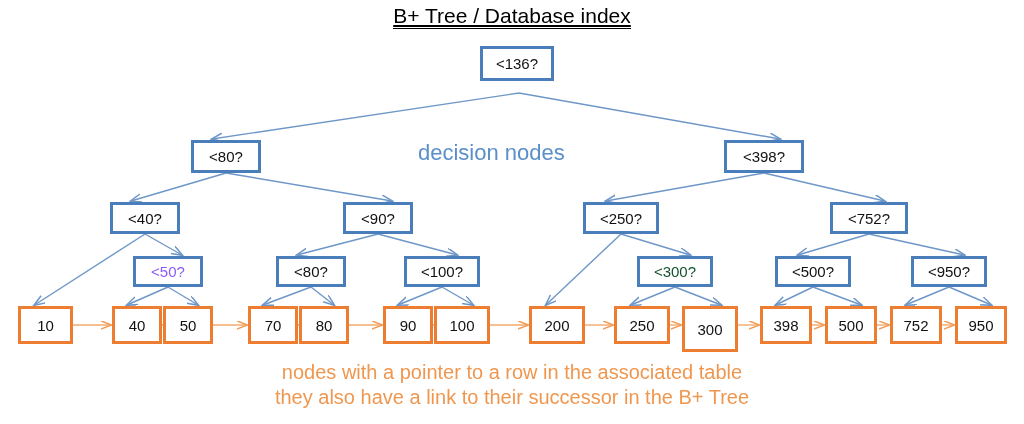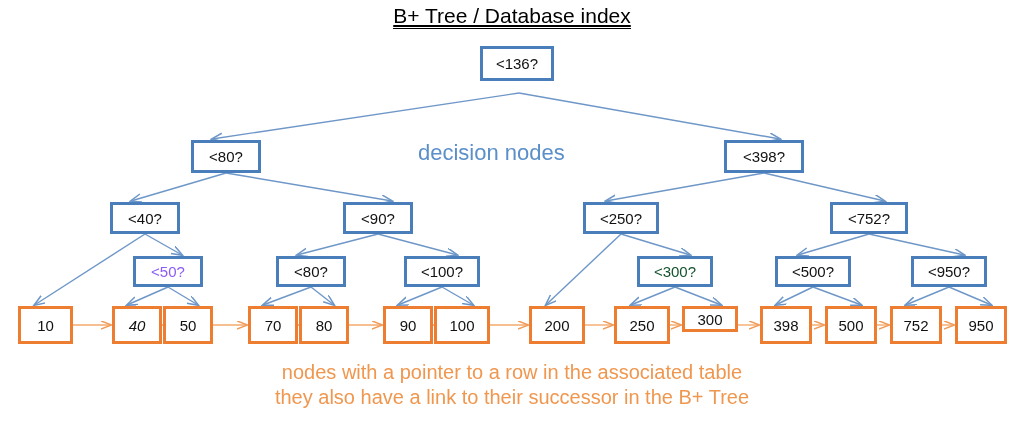--- a/index.html
+++ b/index.html
@@ -175,21 +175,21 @@
       </div>
       <div class="node decision" style="left: 775px; top: 256px; width: 76px; height: 31px; border-color: rgb(74, 126, 187); color: rgb(17, 17, 17);">
         <span>&lt;500?</span>
       </div>
       <div class="node decision" style="left: 911px; top: 256px; width: 76px; height: 31px; border-color: rgb(74, 126, 187); color: rgb(17, 17, 17);">
         <span>&lt;950?</span>
       </div>
       <div class="node leaf" style="left: 18px; top: 306px; width: 55px; height: 38px; border-color: rgb(237, 125, 49); color: rgb(17, 17, 17);">
         <span>10</span>
       </div>
-      <div class="node leaf" style="left: 112px; top: 306px; width: 50px; height: 38px; border-color: rgb(237, 125, 49); color: rgb(17, 17, 17); font-style: italic;">
+      <div class="node leaf" style="left: 112px; top: 306px; width: 50px; height: 38px; border-color: rgb(237, 125, 49); color: rgb(17, 17, 17);">
         <span>40</span>
       </div>
       <div class="node leaf" style="left: 163px; top: 306px; width: 50px; height: 38px; border-color: rgb(237, 125, 49); color: rgb(17, 17, 17);">
         <span>50</span>
       </div>
       <div class="node leaf" style="left: 248px; top: 306px; width: 50px; height: 38px; border-color: rgb(237, 125, 49); color: rgb(17, 17, 17); justify-content: center;">
         <span>70</span>
       </div>
       <div class="node leaf" style="left: 299px; top: 306px; width: 50px; height: 38px; border-color: rgb(237, 125, 49); color: rgb(17, 17, 17);">
         <span>80</span>
@@ -199,21 +199,21 @@
       </div>
       <div class="node leaf" style="left: 434px; top: 306px; width: 56px; height: 38px; border-color: rgb(237, 125, 49); color: rgb(17, 17, 17);">
         <span>100</span>
       </div>
       <div class="node leaf" style="left: 529px; top: 306px; width: 56px; height: 38px; border-color: rgb(237, 125, 49); color: rgb(17, 17, 17);">
         <span>200</span>
       </div>
       <div class="node leaf" style="left: 614px; top: 306px; width: 56px; height: 38px; border-color: rgb(237, 125, 49); color: rgb(17, 17, 17);">
         <span>250</span>
       </div>
-      <div class="node leaf" style="left: 682px; top: 306px; width: 56px; height: 26px; border-color: rgb(237, 125, 49); color: rgb(17, 17, 17); justify-content: center;">
+      <div class="node leaf" style="left: 682px; top: 306px; width: 56px; height: 46px; border-color: rgb(237, 125, 49); color: rgb(17, 17, 17); justify-content: center;">
         <span>300</span>
       </div>
       <div class="node leaf" style="left: 760px; top: 306px; width: 52px; height: 38px; border-color: rgb(237, 125, 49); color: rgb(17, 17, 17);">
         <span>398</span>
       </div>
       <div class="node leaf" style="left: 825px; top: 306px; width: 52px; height: 38px; border-color: rgb(237, 125, 49); color: rgb(17, 17, 17);">
         <span>500</span>
       </div>
       <div class="node leaf" style="left: 890px; top: 306px; width: 52px; height: 38px; border-color: rgb(237, 125, 49); color: rgb(17, 17, 17);">
         <span>752</span>

